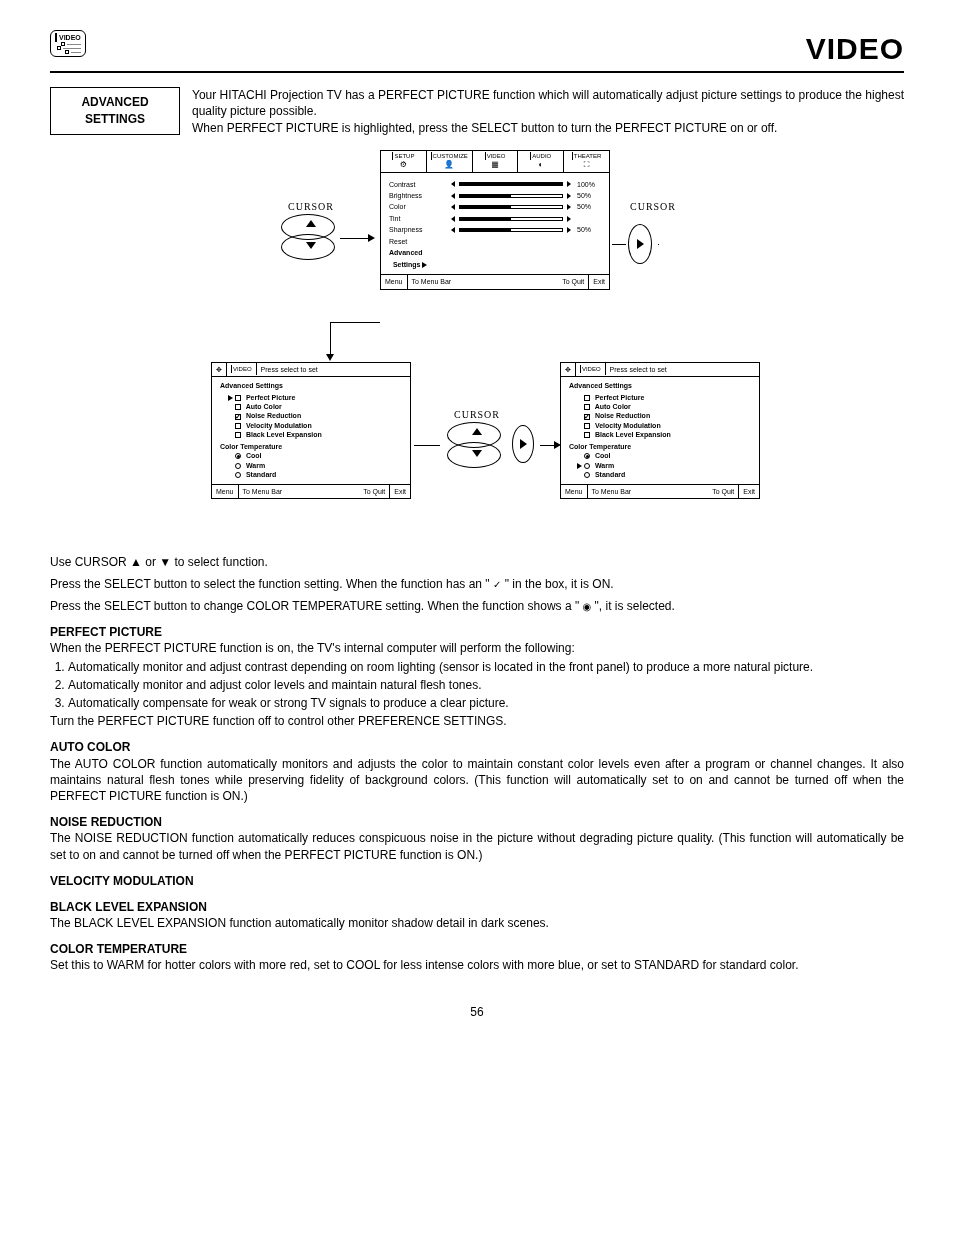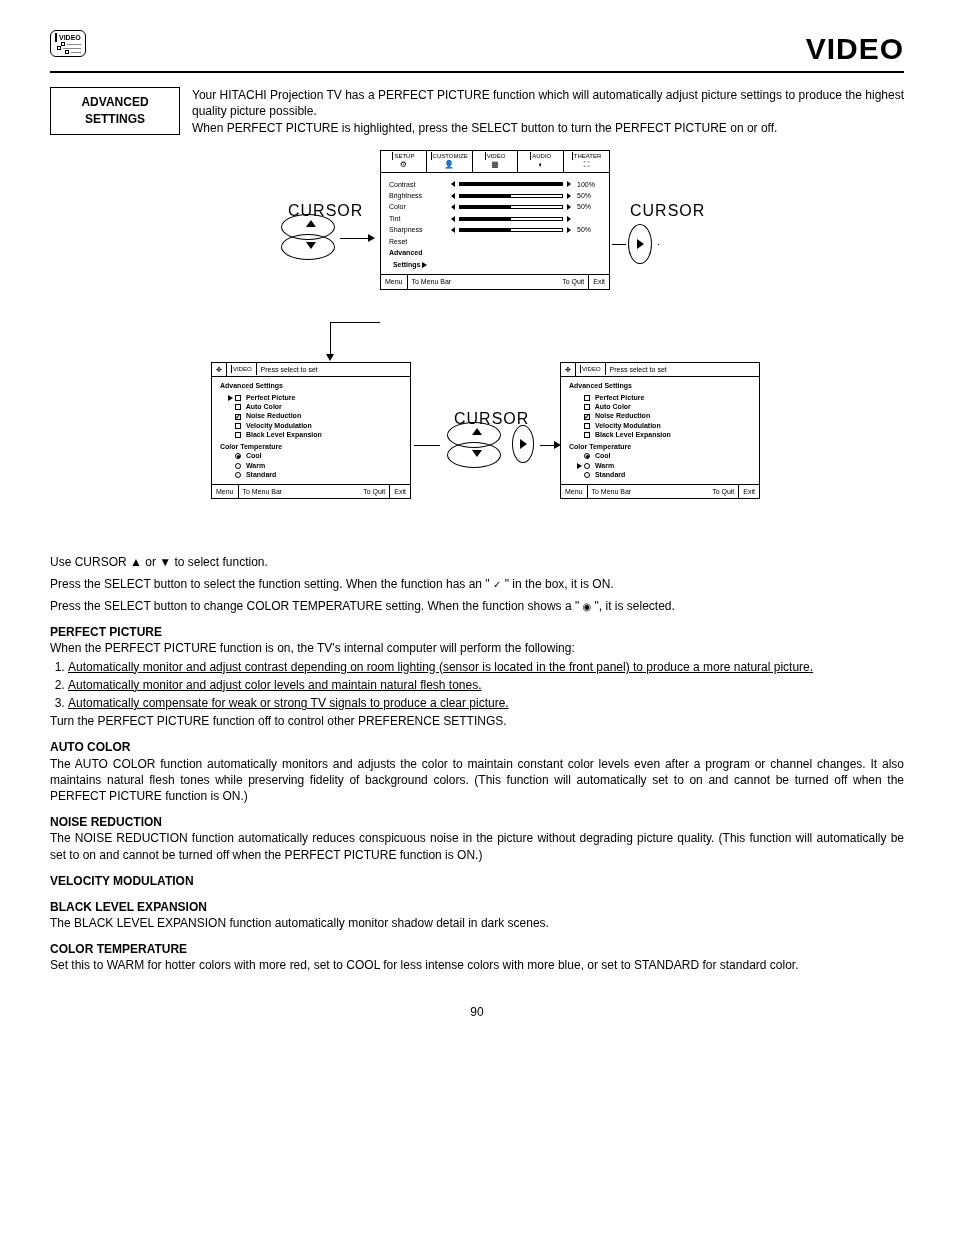--- a/index.html
+++ b/index.html
@@ -74,30 +74,30 @@
   .osd-adv .hdr .ic{padding:2px 4px;border-right:1px solid #000;display:flex;align-items:center;gap:2px;}
   .osd-adv .hdr .msg{padding:2px 4px;flex:1;}
   .osd-adv-body{padding:4px 8px;font-weight:bold;}
   .chk{width:6px;height:6px;border:1px solid #000;display:inline-block;vertical-align:middle;margin-right:3px;position:relative;}
   .chk.on::after{content:"✓";position:absolute;font-size:7px;left:-1px;top:-3px;}
   .rad{width:6px;height:6px;border:1px solid #000;border-radius:50%;display:inline-block;vertical-align:middle;margin-right:3px;position:relative;}
   .rad.on::after{content:"";position:absolute;width:3px;height:3px;background:#000;border-radius:50%;left:1px;top:1px;}
   .ptr{width:0;height:0;border-top:3px solid transparent;border-bottom:3px solid transparent;border-left:5px solid #000;display:inline-block;vertical-align:middle;margin-right:2px;}
   .ptr-sp{display:inline-block;width:7px;}
   .adv-item{padding:0 0 0 8px;}
-  .cursor-lbl{position:absolute;font-size:16px;letter-spacing:1px;}
+  .cursor-lbl{position:absolute;font-size:10px;letter-spacing:1px;font-family:Liberation Serif, serif;}
   .cursor-btn{position:absolute;width:60px;height:36px;}
   .cursor-btn .oval{width:54px;height:26px;border:1px solid #000;border-radius:50%;position:absolute;}
   .cursor-btn .tri-up{width:0;height:0;border-left:5px solid transparent;border-right:5px solid transparent;border-bottom:7px solid #000;position:absolute;}
   .cursor-btn .tri-dn{width:0;height:0;border-left:5px solid transparent;border-right:5px solid transparent;border-top:7px solid #000;position:absolute;}
   .cursor-btn .tri-rt{width:0;height:0;border-top:5px solid transparent;border-bottom:5px solid transparent;border-left:7px solid #000;position:absolute;}
   .instr p { margin-bottom: 6px; text-align: justify;}
   .instr .sym{font-size:10px;}
   .section-h{font-weight:bold;margin-top:10px;}
-  ol.pp{padding-left:18px;margin:2px 0;text-decoration:underline;}
+  ol.pp{padding-left:18px;margin:2px 0;}
   ol.pp li{margin-bottom:2px;text-align:justify;}
   .page-num{text-align:center;margin-top:30px;font-size:12px;}
   .vline{position:absolute;width:1px;background:#000;}
   .hline{position:absolute;height:1px;background:#000;}
   .arr-head-r{position:absolute;width:0;height:0;border-top:4px solid transparent;border-bottom:4px solid transparent;border-left:7px solid #000;}
   .arr-head-d{position:absolute;width:0;height:0;border-left:4px solid transparent;border-right:4px solid transparent;border-top:7px solid #000;}
 </style>
 </head>
 <body>
 
@@ -343,16 +343,16 @@
 <div>
   <div class="section-h">BLACK LEVEL EXPANSION</div>
   <div>The BLACK LEVEL EXPANSION function automatically monitor shadow detail in dark scenes.</div>
 </div>
 
 <div>
   <div class="section-h">COLOR TEMPERATURE</div>
   <div style="text-align:justify">Set this to WARM for hotter colors with more red, set to COOL for less intense colors with more blue, or set to STANDARD for standard color.</div>
 </div>
 
-<div class="page-num">90</div>
+<div class="page-num">56</div>
 
 
 
 
 </body></html>

